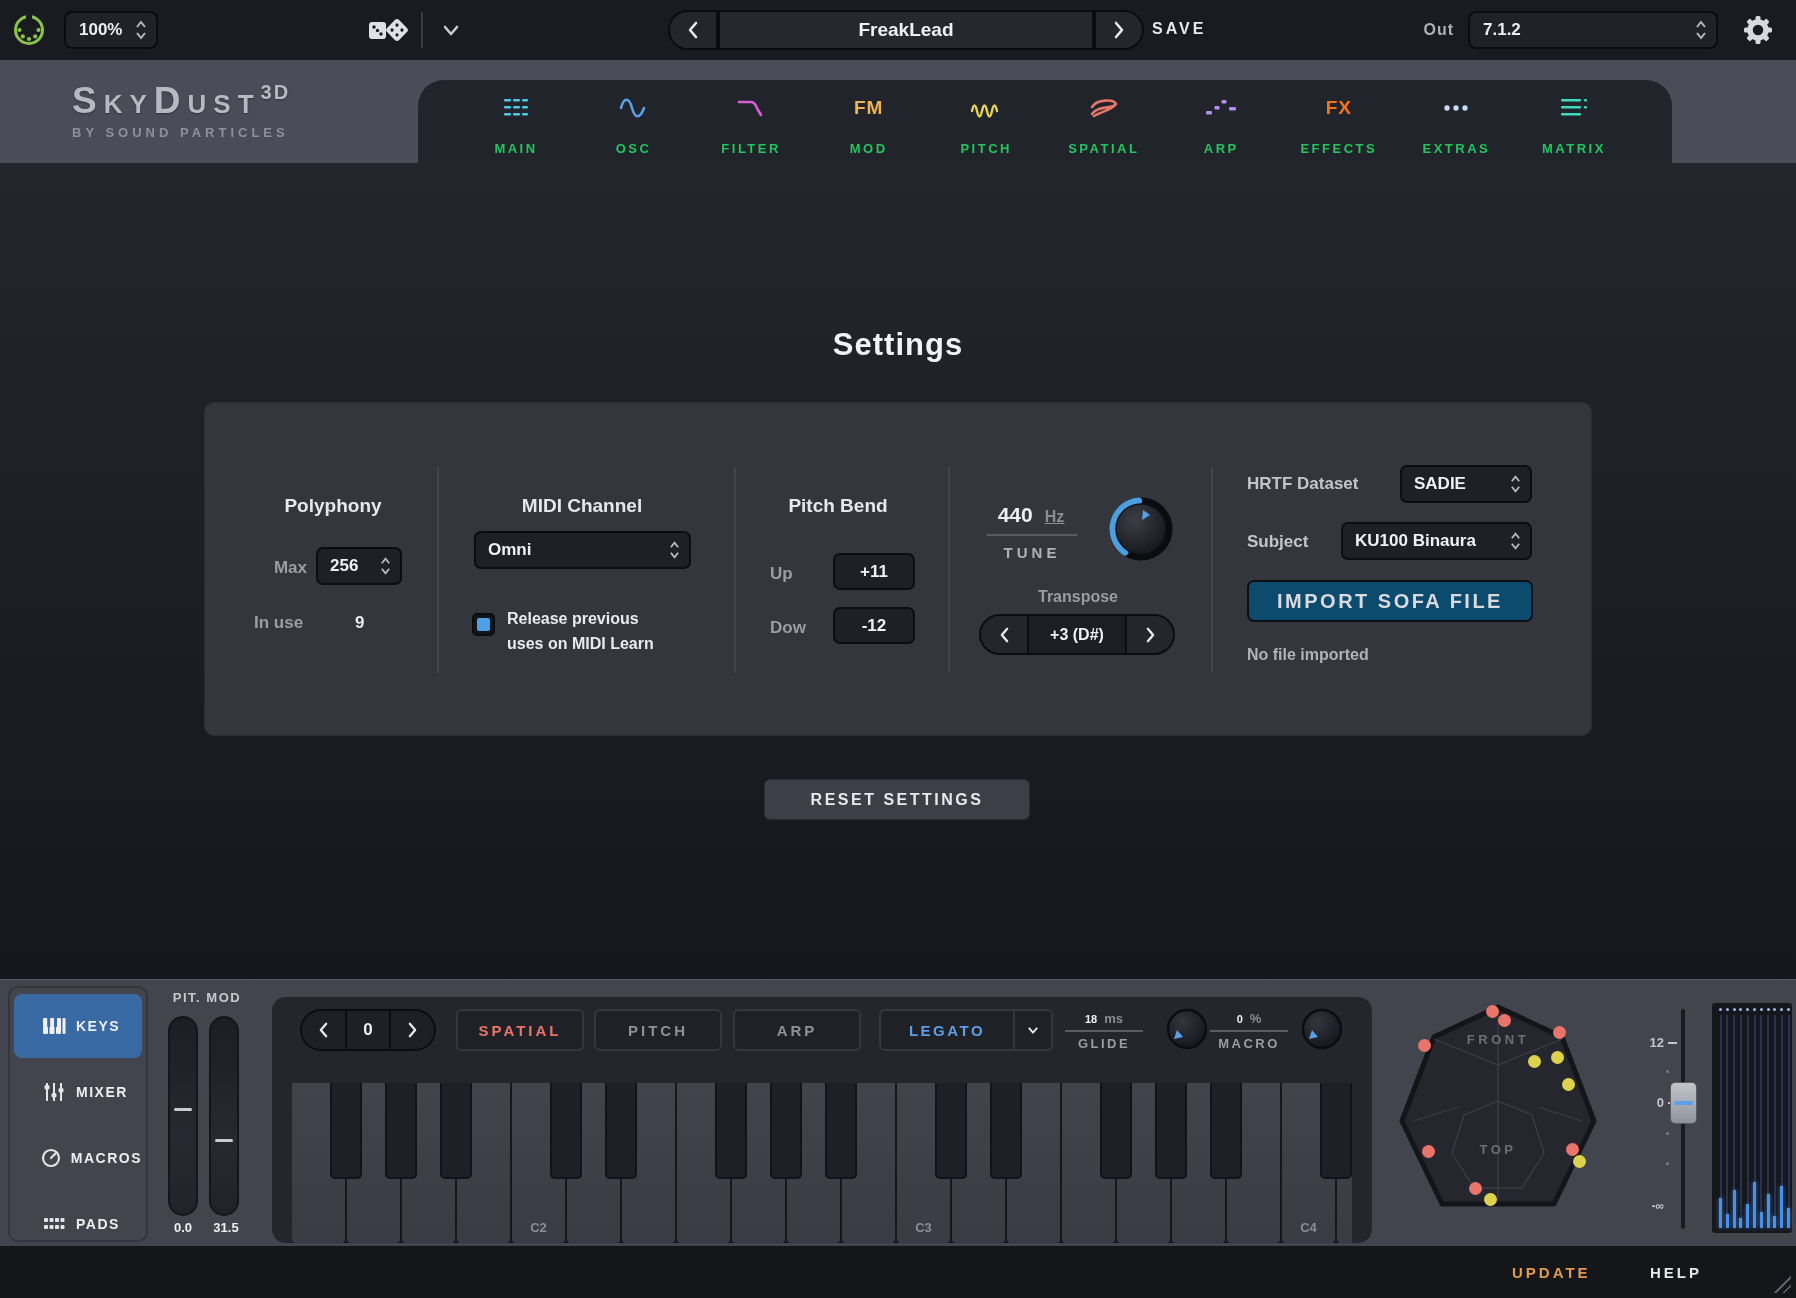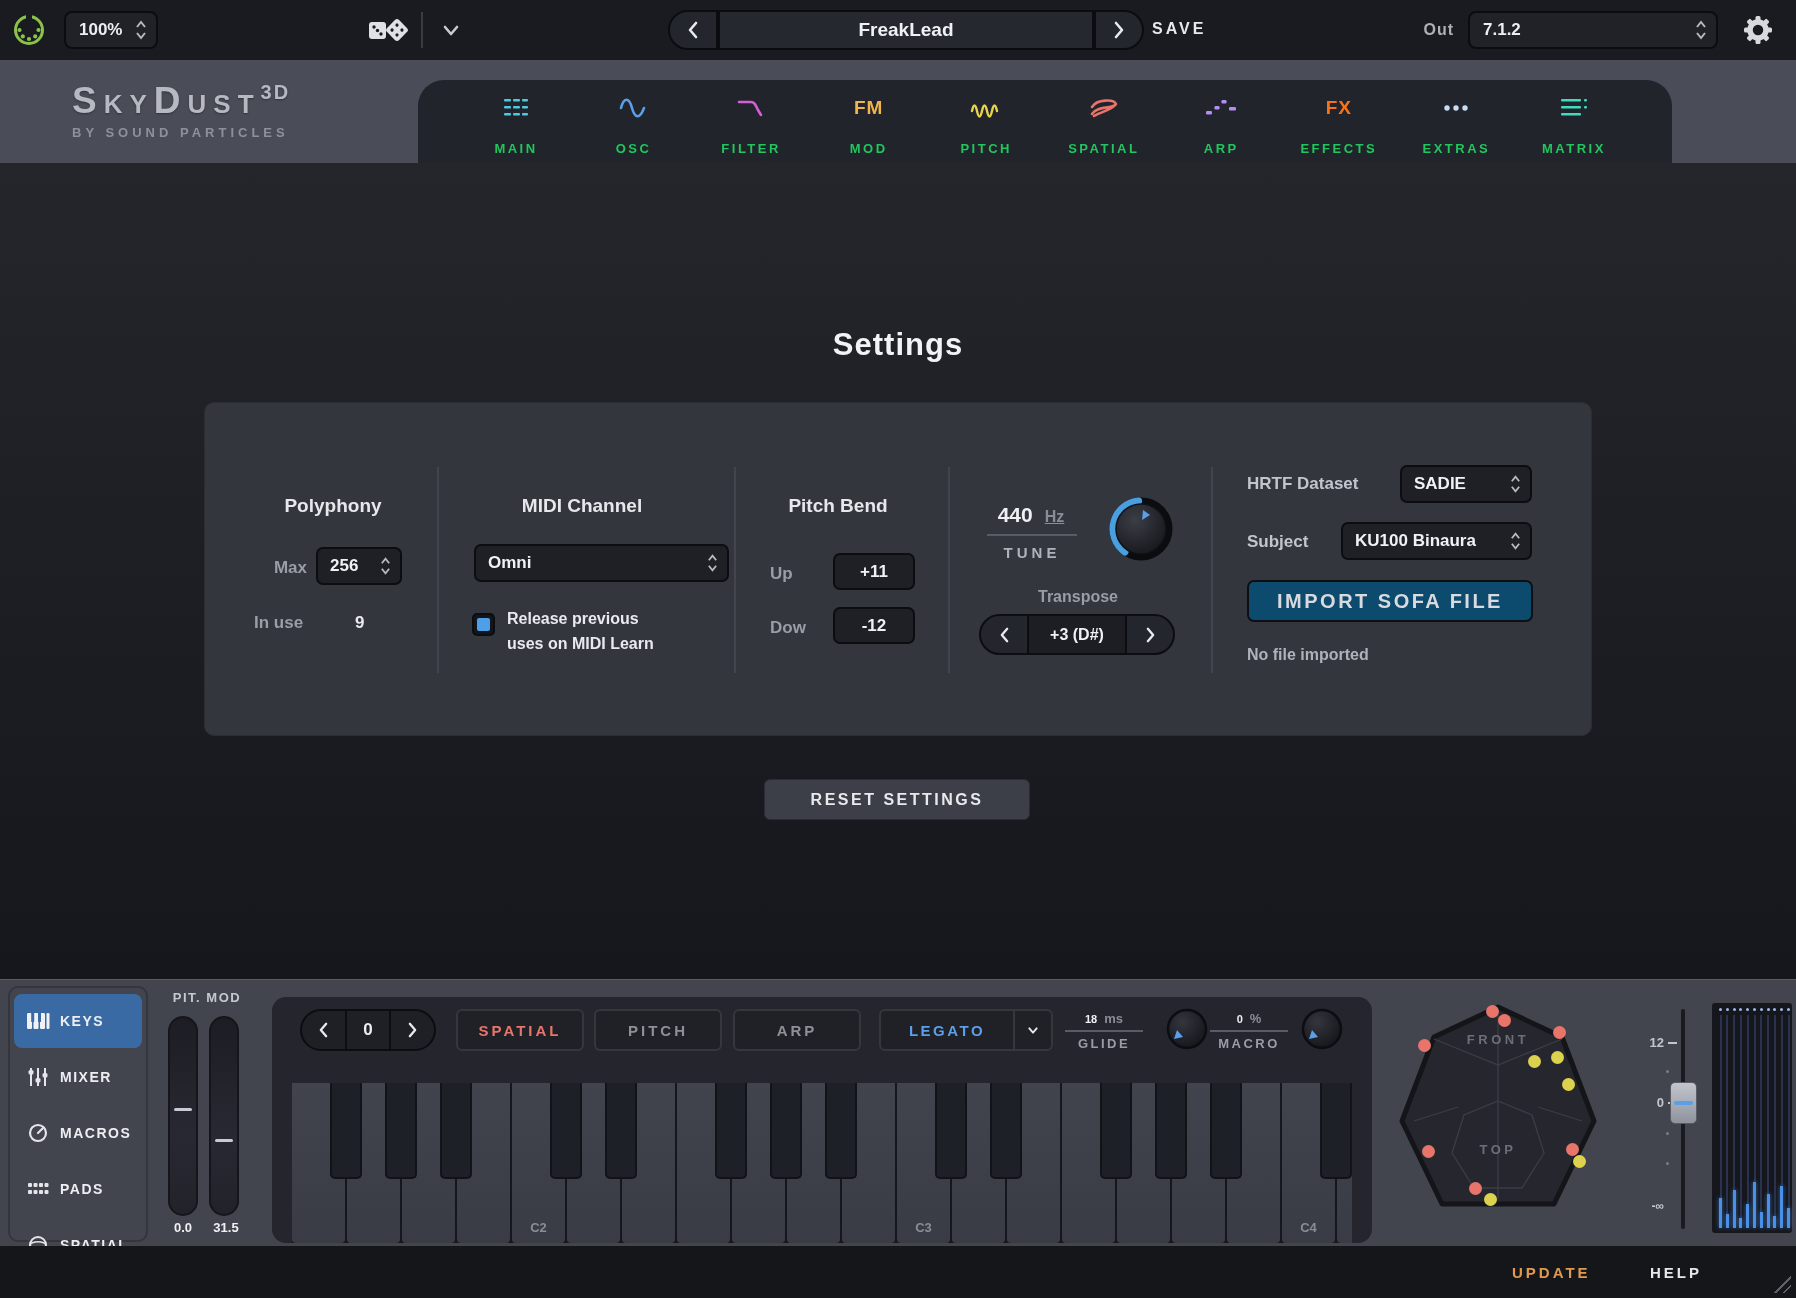--- a/index.html
+++ b/index.html
@@ -50,21 +50,21 @@
   .capslabel{position:absolute;color:#b0b2bb;font-size:15px;font-weight:bold;letter-spacing:4px;text-align:center;}
   .transp{position:absolute;display:flex;height:41px;}
   .tpill{width:50px;background:#24262d;border:2px solid #0c0d11;display:flex;align-items:center;justify-content:center;}
   .tval{width:96px;background:#1c1e24;border-top:2px solid #0c0d11;border-bottom:2px solid #0c0d11;color:#f0f1f4;font-weight:bold;font-size:16px;display:flex;align-items:center;justify-content:center;}
   .bigbtn{position:absolute;background:#0c4a6e;border:2px solid #0e0f13;border-radius:7px;color:#d9dadf;font-weight:bold;font-size:20px;letter-spacing:2.5px;display:flex;align-items:center;justify-content:center;cursor:pointer;}
   .reset-btn{position:absolute;left:764px;top:616px;width:266px;height:41px;background:#3d3f48;border:1px solid #2a2c33;border-radius:6px;color:#e8e9ed;font-weight:bold;font-size:16px;letter-spacing:2.5px;display:flex;align-items:center;justify-content:center;cursor:pointer;}
 
   
   .bottom{position:absolute;left:0;top:979px;width:1796px;height:267px;background:#42444e;border-top:1px solid #585a64;}
   .side-panel{position:absolute;left:8px;top:6px;width:140px;height:256px;border:2px solid #34353d;border-radius:10px;padding:4px;}
-  .side-item{height:54px;margin:2px 0;border-radius:8px;display:flex;align-items:center;padding-left:8px;cursor:pointer;}
+  .side-item{height:64px;margin:2px 0;border-radius:8px;display:flex;align-items:center;padding-left:24px;cursor:pointer;}
   .side-item.active{background:#3a6aa4;}
   .side-item .sicon{width:32px;display:flex;justify-content:center;}
   .side-item .slabel{color:#eceef2;font-weight:bold;font-size:14px;letter-spacing:1.5px;margin-left:6px;}
   .pitmod-label{position:absolute;left:160px;top:10px;width:94px;text-align:center;color:#c6c8d0;font-weight:bold;font-size:13px;letter-spacing:1.5px;}
   .vslider{position:absolute;width:30px;height:200px;border-radius:15px;background:linear-gradient(#1d1e24,#272831 60%,#22232a);border:2px solid #15161b;}
   .vthumb{position:absolute;left:4px;width:18px;height:3px;background:#c9cbd2;border-radius:2px;}
   .vval{position:absolute;color:#eef0f3;font-weight:bold;font-size:13px;text-align:center;}
   .kbpanel{position:absolute;left:272px;top:17px;width:1100px;height:246px;background:#25262d;border-radius:14px;overflow:hidden;}
   .octave{position:absolute;left:28px;top:12px;width:136px;height:42px;background:#1e2026;border:2px solid #0c0d11;border-radius:21px;display:flex;}
   .octave .oseg{flex:1;display:flex;align-items:center;justify-content:center;color:#eceef2;font-weight:bold;font-size:17px;}
@@ -315,21 +315,21 @@
         <span class="txt">256</span>
         <svg class="stepper" width="11" height="22" viewBox="0 0 12 22">
             <polyline points="2,8 6,3 10,8" fill="none" stroke="#b8bac2" stroke-width="2"></polyline>
             <polyline points="2,14 6,19 10,14" fill="none" stroke="#b8bac2" stroke-width="2"></polyline>
           </svg>
       </div>
       <div class="flabel" style="left:49px;top:210px">In use</div>
       <div class="flabel" style="left:150px;top:210px;color:#e9eaee">9</div>
 
       <div class="sec-title" style="left:282px;top:92px;width:190px">MIDI Channel</div>
-      <div class="selbox" style="left:269px;top:141px;width:255px;height:38px">
+      <div class="selbox" style="left:269px;top:128px;width:217px;height:38px">
         <span class="txt">Omni</span>
         <svg class="stepper" width="11" height="22" viewBox="0 0 12 22">
             <polyline points="2,8 6,3 10,8" fill="none" stroke="#b8bac2" stroke-width="2"></polyline>
             <polyline points="2,14 6,19 10,14" fill="none" stroke="#b8bac2" stroke-width="2"></polyline>
           </svg>
       </div>
       <div class="checkbox" style="left:267px;top:210px">
           <div class="fill"></div>
         </div>
       <div class="cbtext" style="left:302px;top:203px">

